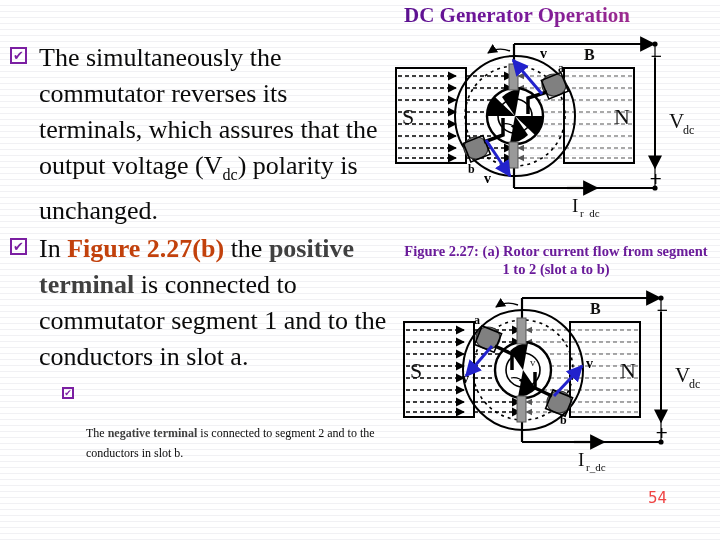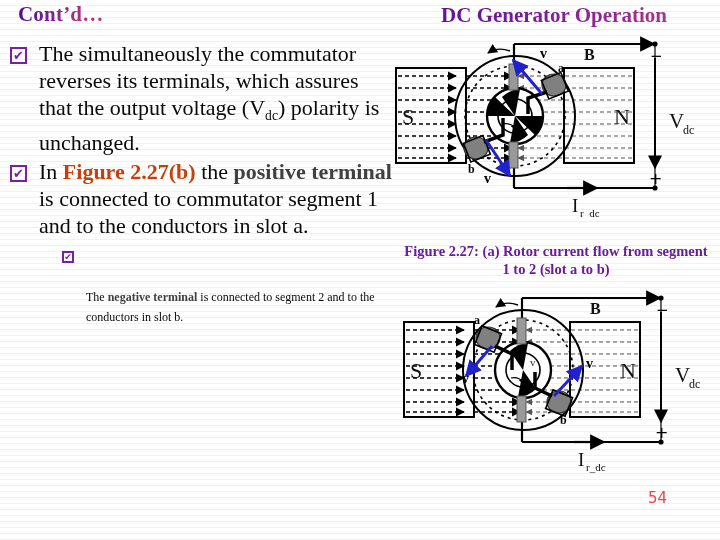--- a/index.html
+++ b/index.html
@@ -30,21 +30,20 @@
     background: linear-gradient(95deg, #4b0f8f 0%, #6b1a9c 28%, #9c2a86 60%, #c0397a 100%);
     -webkit-background-clip: text;
     background-clip: text;
     color: transparent;
     -webkit-text-fill-color: transparent;
   }
   #slide-heading {
     position: absolute;
     left: 404px; top: 3px;
     width: 300px;
-    text-align: center;
     font-size: 21px;
     font-weight: bold;
     background: linear-gradient(95deg, #5b1190 0%, #74179b 35%, #9c2a8e 75%, #b83c84 100%);
     -webkit-background-clip: text;
     background-clip: text;
     color: transparent;
     -webkit-text-fill-color: transparent;
   }
 
   
@@ -77,22 +76,22 @@
     margin: 7px 12px 0 0;
   }
   .chk.small {
     width: 12px; height: 12px;
     border-width: 2px;
     font-size: 9px;
     margin: 8px 12px 0 0;
   }
 
   .btext {
-    font-size: 22px;
-    line-height: 27px;
+    font-size: 26px;
+    line-height: 36px;
     color: #0a0a0a;
   }
   .btext.sub { font-size: 12px; line-height: 20px; margin-top: 44px; }
 
   .em-fig { color: #c2410c; font-weight: bold; }
   .em-term { color: #404040; font-weight: bold; }
   sub { font-size: 0.62em; }
 
   
   .fig-caption {
@@ -118,21 +117,20 @@
   .diagram { position: absolute; }
   #figure-a-diagram { left: 392px; top: 36px; width: 326px; height: 182px; }
   #figure-b-diagram { left: 392px; top: 284px; width: 326px; height: 192px; }
   .diagram svg { display: block; width: 100%; height: 100%; }
 </style>
 </head>
 <body>
 
 <div class="slide">
 
-  <div id="contd-title">Cont’d…</div>
 
   <div id="slide-heading">DC Generator Operation</div>
 
   <div id="bullet-list">
 
     <div class="bullet-row">
       <span class="chk big">✔</span>
       <span class="btext">
         The simultaneously the commutator reverses its terminals, which assures that the output voltage (V<sub>dc</sub>) polarity is unchanged.
       </span>

